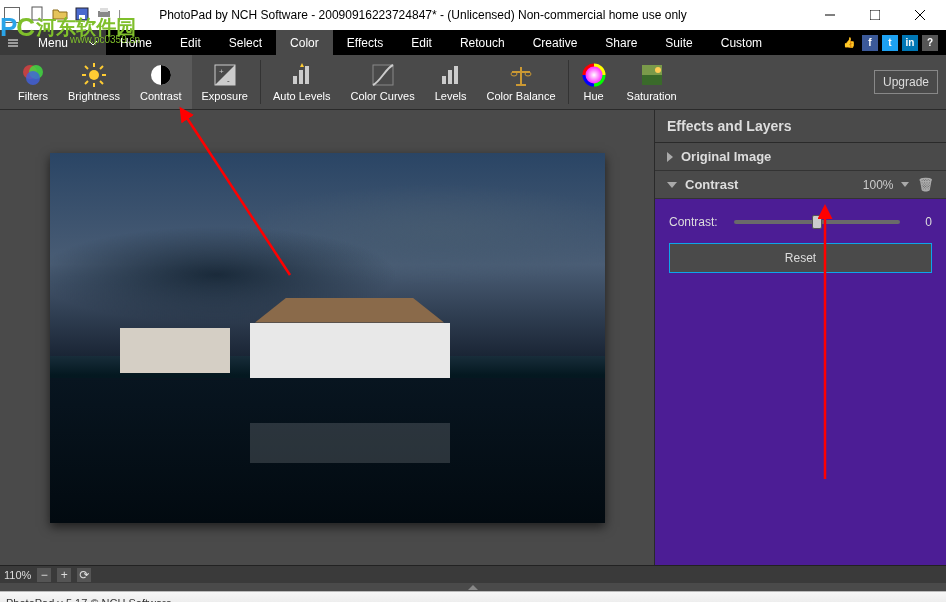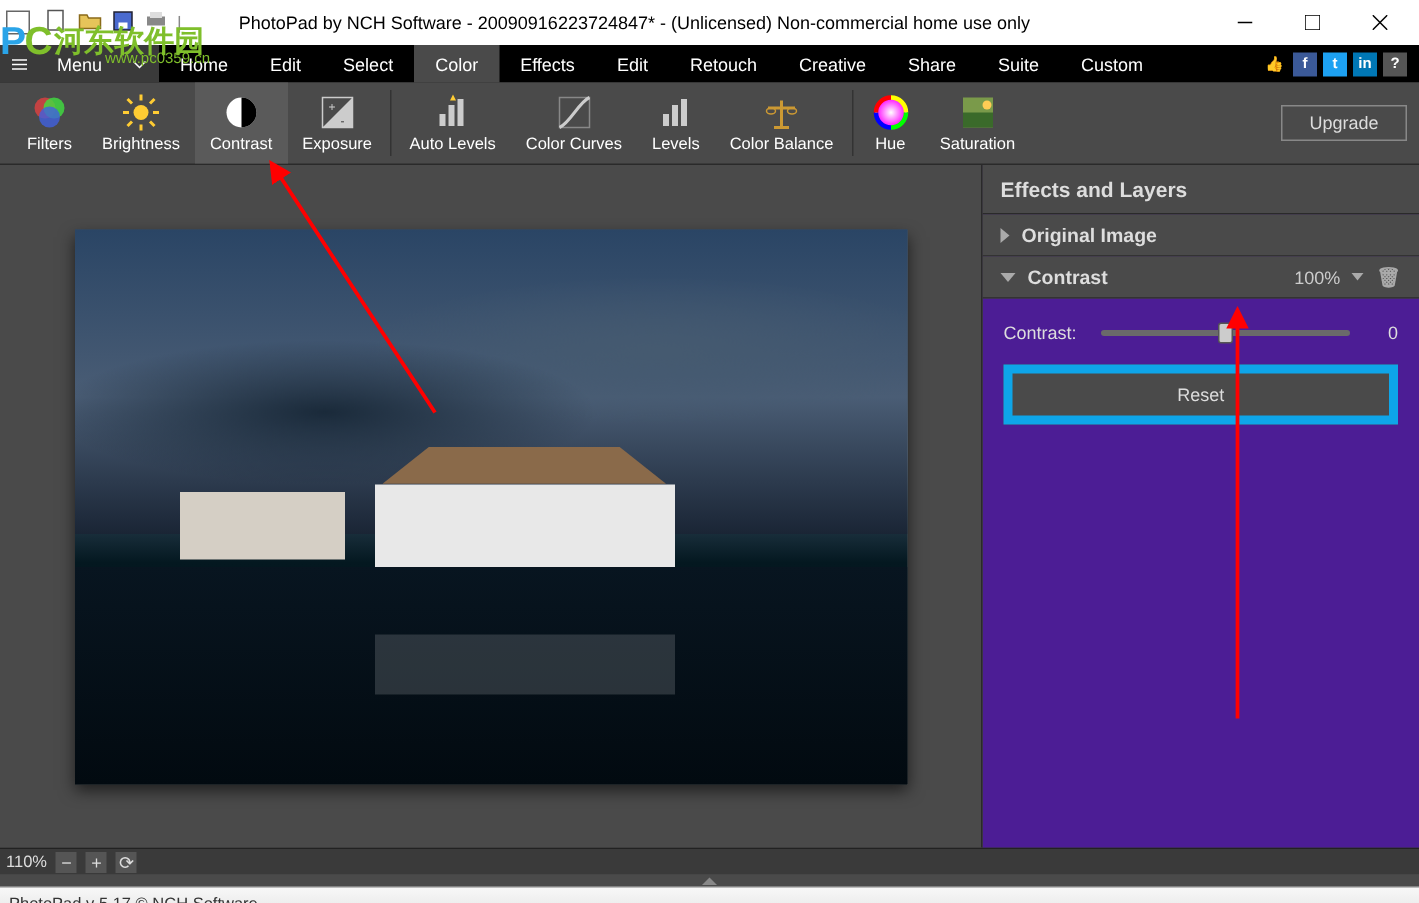--- a/index.html
+++ b/index.html
@@ -33,21 +33,21 @@
 .social { display: flex; align-items: center; gap: 4px; padding-right: 8px; }
 .social div { width: 16px; height: 16px; font-size: 10px; color: #fff; display: flex; align-items: center; justify-content: center; font-weight: bold; }
 
 
 .toolbar { height: 55px; background: #4a4a4a; display: flex; align-items: center; padding: 0 8px; border-bottom: 1px solid #2a2a2a; }
 .tool { display: flex; flex-direction: column; align-items: center; justify-content: center; height: 100%; padding: 0 10px; color: #fff; font-size: 11px; gap: 2px; }
 .tool.highlight { background: #5a5a5a; }
 .tool svg { width: 26px; height: 26px; }
 .tool-sep { width: 1px; height: 44px; background: #333; margin: 0 2px; }
 .toolbar .grow { flex: 1; }
-.upgrade-btn { border: 1px solid #888; color: #ddd; padding: 4px 18px; font-size: 12px; }
+.upgrade-btn { border: 1px solid #888; color: #ddd; padding: 4px 8px; font-size: 12px; }
 
 
 .workspace { display: flex; height: 455px; }
 .canvas-area { flex: 1; background: #4a4a4a; position: relative; display: flex; align-items: center; justify-content: center; border-right: 1px solid #2a2a2a; }
 .photo { width: 555px; height: 370px; box-shadow: 0 4px 10px rgba(0,0,0,.6); background: linear-gradient(#2c4a6e 0%, #3d5a7a 25%, #516a85 40%, #041820 60%, #020c12 100%); position: relative; overflow: hidden; }
 .photo .clouds { position: absolute; inset: 0; height: 55%; background:
   radial-gradient(ellipse 300px 80px at 30% 60%, #1a2a3a 0%, transparent 60%),
   radial-gradient(ellipse 400px 100px at 70% 40%, #455a70 0%, transparent 50%),
   linear-gradient(#2a4565, #4a5d75 55%, #1a2535 100%); }
 .photo .house { position: absolute; left: 200px; bottom: 145px; width: 200px; height: 55px; background: #e8e8e8; }
@@ -70,21 +70,21 @@
 .panel-row .grow { flex: 1; }
 .panel-row .pct { font-weight: 400; font-size: 12px; color: #ccc; }
 .panel-row .tri-sm { width:0; height:0; border-left:4px solid transparent; border-right:4px solid transparent; border-top:5px solid #aaa; }
 .panel-row .trash { color: #aaa; font-size: 13px; }
 .panel-body { padding: 16px 14px 10px; }
 .slider-row { display: flex; align-items: center; gap: 10px; color: #ddd; font-size: 12px; margin-bottom: 14px; }
 .slider-row .label { width: 55px; }
 .slider-track { flex: 1; height: 4px; background: #6a6a6a; position: relative; border-radius: 2px; }
 .slider-thumb { position: absolute; top: -5px; left: 50%; transform: translateX(-50%); width: 10px; height: 14px; background: #ccc; border-radius: 2px; border: 1px solid #555; }
 .slider-row .val { width: 22px; text-align: right; }
-.reset-btn { width: 100%; background: #4a4a4a; border: 6px solid #0ea5e9; color: #ddd; font-size: 12px; padding: 7px 0; text-align: center; }
+.reset-btn { width: 100%; background: #4a4a4a; border: 1px solid #0ea5e9; color: #ddd; font-size: 12px; padding: 7px 0; text-align: center; }
 
 
 .zoombar { height: 18px; background: #3a3a3a; color: #ddd; font-size: 11px; display: flex; align-items: center; padding: 0 4px; gap: 6px; border-top: 1px solid #222; }
 .zoombar .zbtn { width: 14px; height: 14px; background: #555; display: flex; align-items: center; justify-content: center; font-size: 12px; }
 .collapse-bar { height: 8px; background: #4a4a4a; display: flex; align-items: center; justify-content: center; }
 .collapse-bar .tri-up { width:0; height:0; border-left:5px solid transparent; border-right:5px solid transparent; border-bottom:5px solid #888; }
 .statusbar { height: 22px; background: linear-gradient(#f7f7f7, #e4e4e4); color: #333; font-size: 11px; display: flex; align-items: center; padding: 0 6px; border-top: 1px solid #bbb; }
 </style>
 </head>
 <body>

